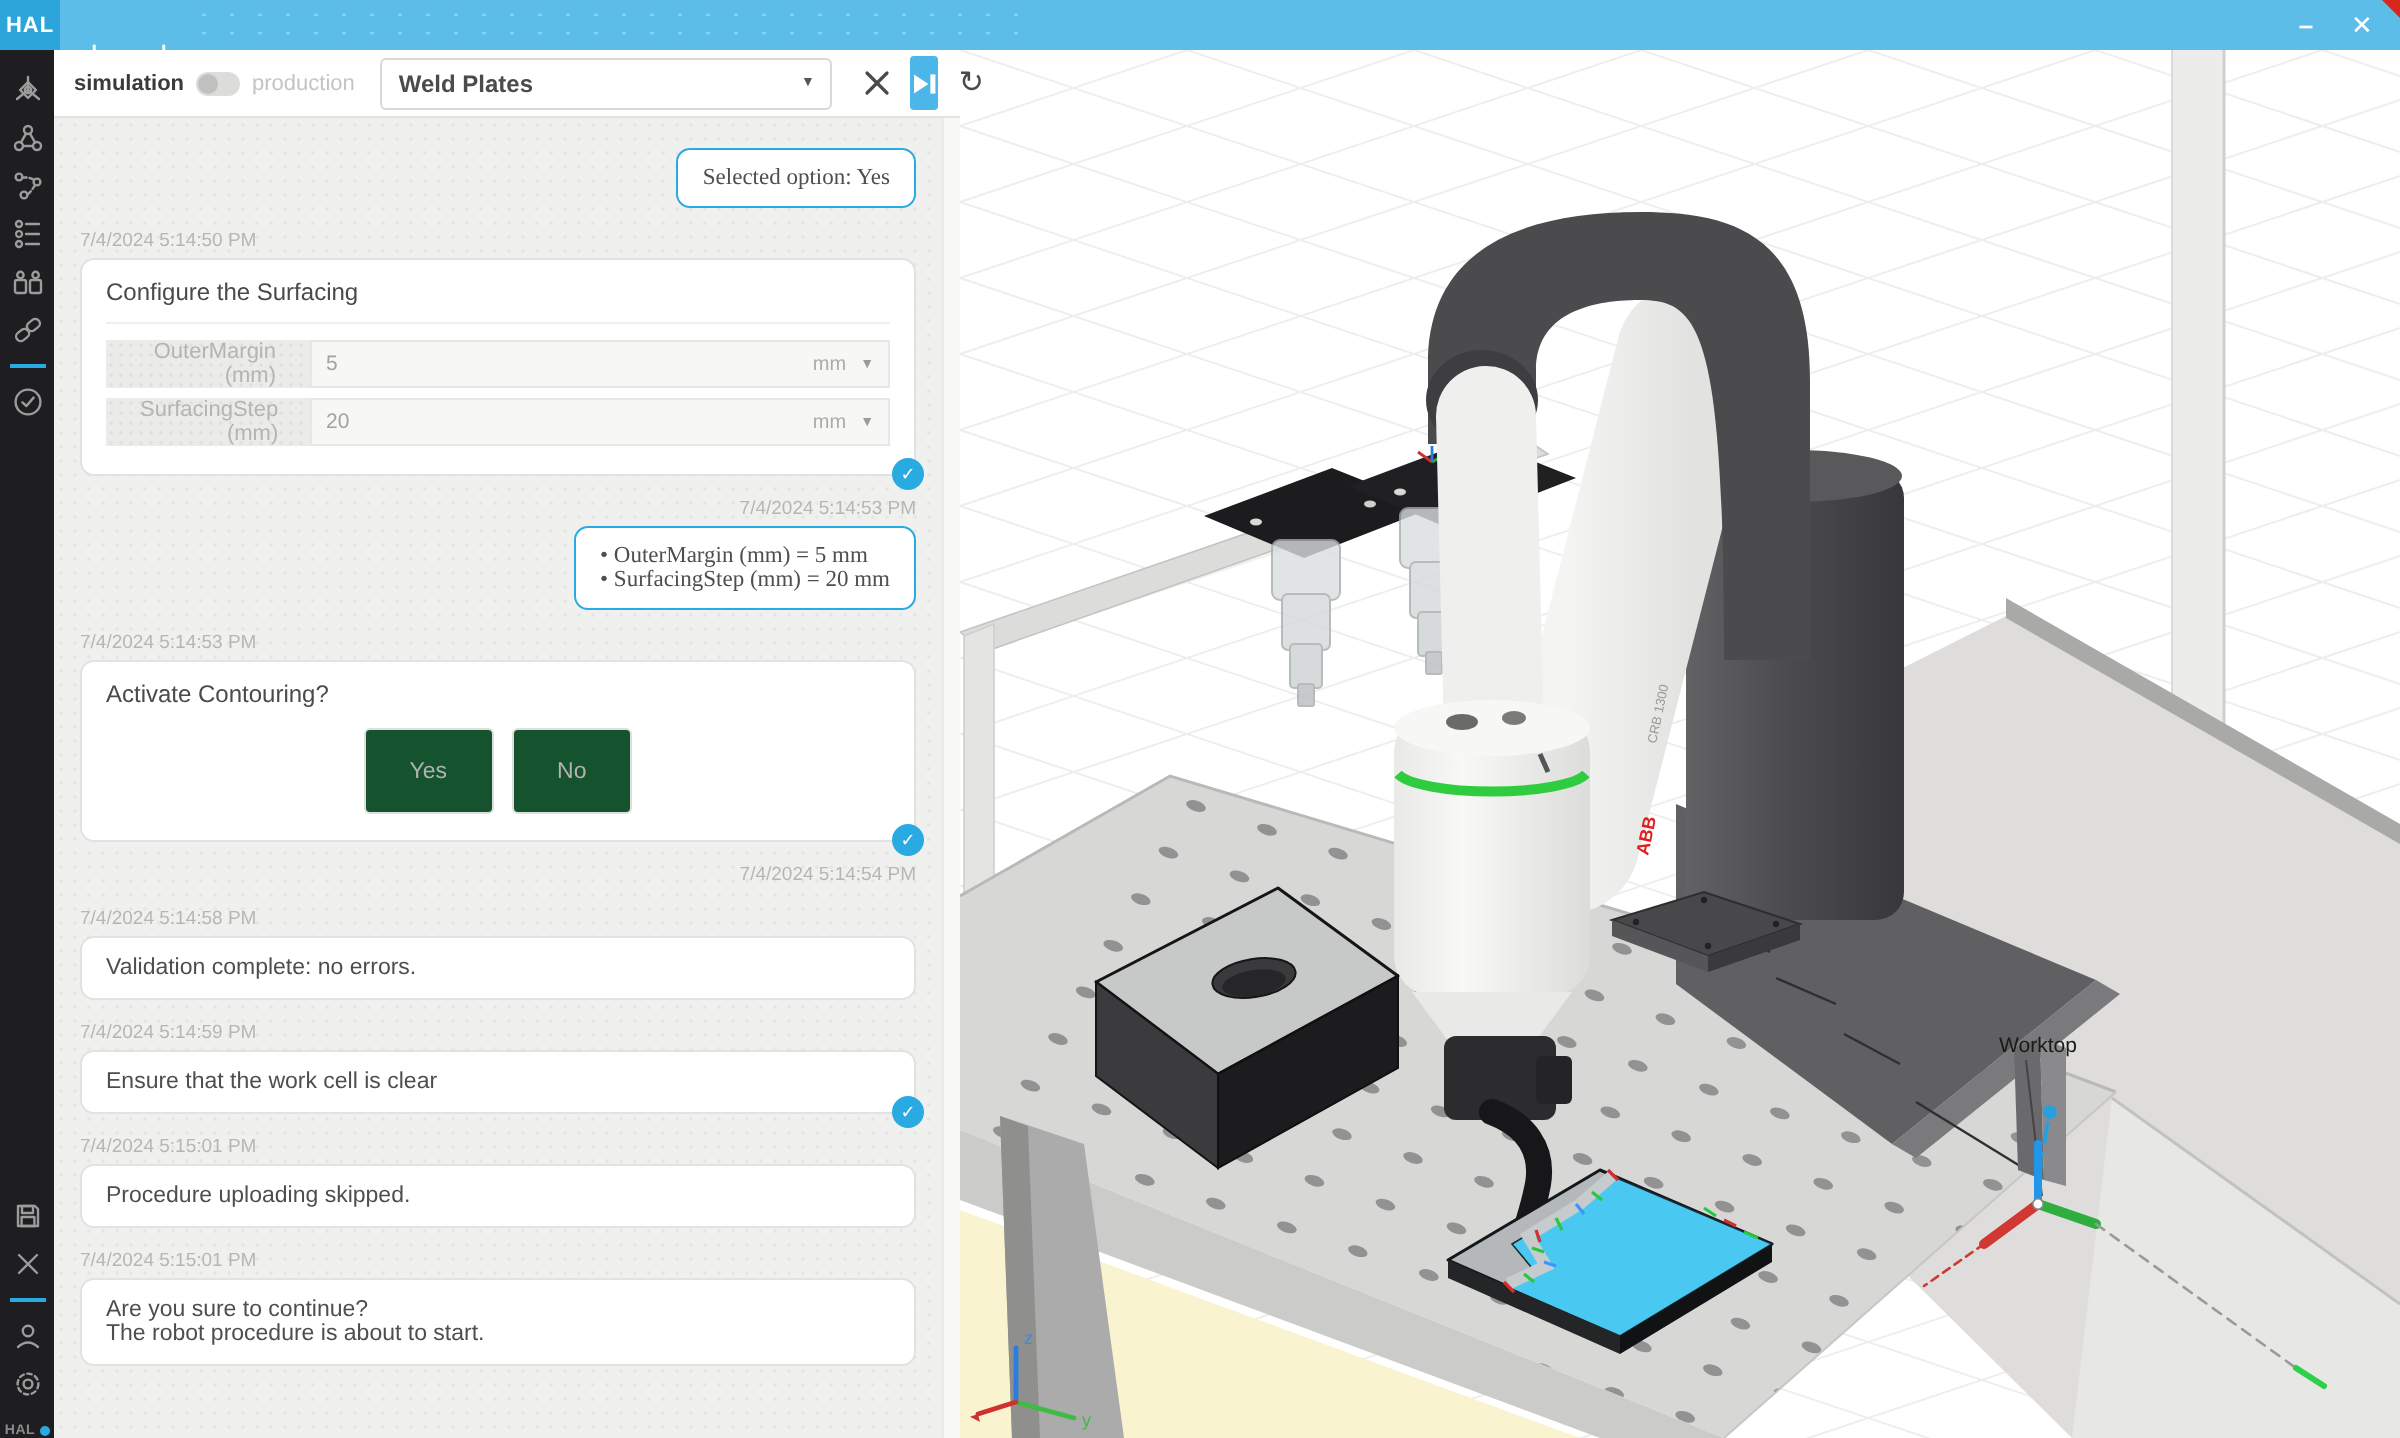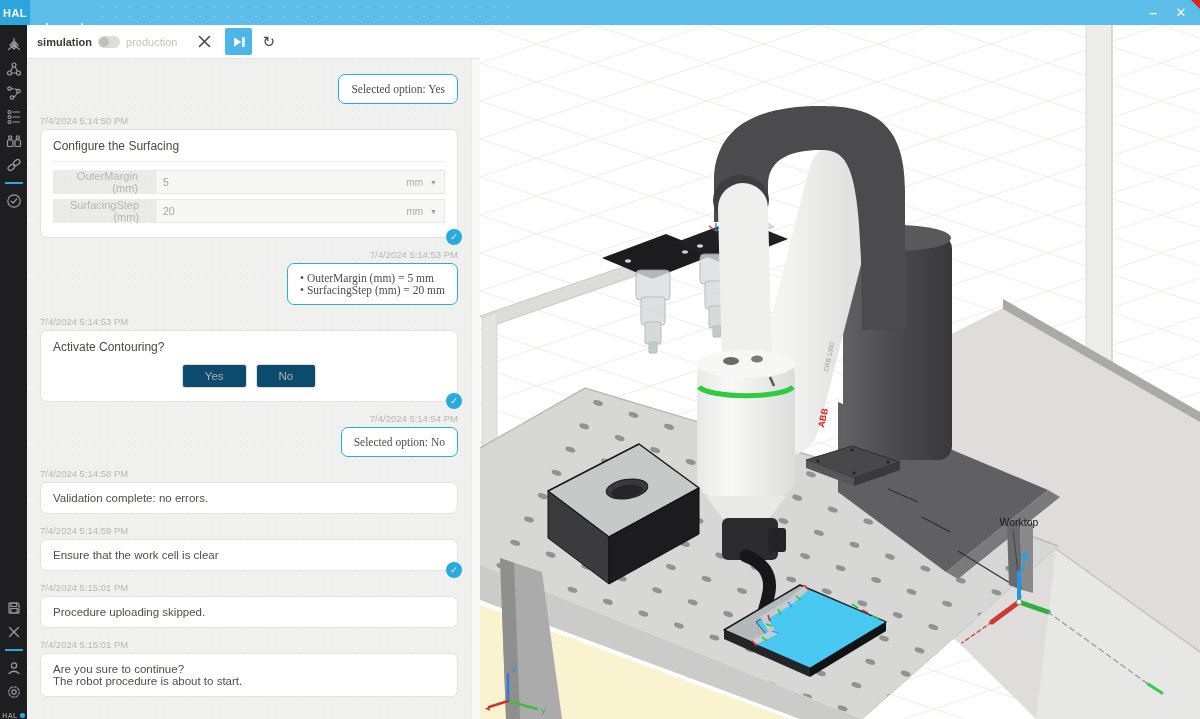--- a/index.html
+++ b/index.html
@@ -68,21 +68,21 @@
   .card.form .title { padding-bottom:8px; border-bottom:1px solid #efefed; margin-bottom:8px; }
   .frow { display:flex; align-items:stretch; margin-bottom:5px; height:24px; }
   .frow:last-child { margin-bottom:0; }
   .flabel { width:102px; background:#ebebe9; background-image:radial-gradient(#e2e2e0 .8px, transparent .9px); background-size:5px 5px;
             color:#b4b4b2; font-size:11px; display:flex; align-items:center; padding:0 17px; flex:none;text-align:right; }
   .finput { flex:1; background:#f7f7f5; border:1px solid #e7e7e5; display:flex; align-items:center; padding:0 7px; cursor:text; }
   .finput .fval { flex:1; font-size:10.5px; color:#a3a3a1; }
   .finput .funit { font-size:10px; color:#ababab; margin-right:7px; }
   .finput .fcaret { font-size:7px; color:#9a9a98; }
   .qbtns { display:flex; justify-content:center; gap:9px; margin:10px 0 4px; }
-  .qbtn { min-width:36px; height:24px; padding:0 22px; background:#0c4a6e; border:1px solid #dededc; border-radius:3px;
+  .qbtn { min-width:36px; height:43px; padding:0 22px; background:#14532d; border:1px solid #dededc; border-radius:3px;
           font-size:11.5px; color:#b2b2b0; font-family:inherit; cursor:pointer; }
   .badge { position:absolute; right:-5px; bottom:-8px; width:16px; height:16px; border-radius:50%; background:#29abe2;
            color:#fff; font-size:9px; display:flex; align-items:center; justify-content:center; }
   .msg.right .bwrap { position:relative; display:inline-block;font-family:Liberation Serif, serif; }
 
   
   .viewport { position:absolute; left:480px; top:25px; width:720px; height:694px; background:#fff; z-index:5; }
   .viewport svg { display:block; }
   text { user-select:none; }
 </style>
@@ -199,20 +199,24 @@
         <i></i>
     </div>
   </div>
 
   <div class="toolbar">
     <span class="mode-label">simulation</span>
     <span class="toggle">
         <span class="knob"></span>
       </span>
     <span class="mode-label off">production</span>
+    <div class="prog-select">
+      <span class="val">Weld Plates</span>
+      <span class="caret">▼</span>
+    </div>
     <div class="tb-x">
       <svg width="15" height="15" viewBox="0 0 15 15">
         <line x1="2.5" y1="2.5" x2="12.5" y2="12.5"></line>
           <line x1="12.5" y1="2.5" x2="2.5" y2="12.5"></line>
       </svg>
     </div>
     <div class="tb-play">
       <svg width="14" height="14" viewBox="0 0 14 14">
         <polygon points="2,2.2 9.2,7 2,11.8" fill="#fff"></polygon>
           <rect x="10.2" y="2.2" width="2.5" height="9.6" fill="#fff"></rect>
@@ -252,21 +256,21 @@
           <div class="ts">7/4/2024 5:14:53 PM</div>
           <div class="card">
             <div class="title">Activate Contouring?</div>
             <div class="qbtns">
               <button class="qbtn">Yes</button>
               <button class="qbtn">No</button>
             </div>
             <div class="badge">✓</div>
           </div>
         </div>
-        <div class="msg right"><div class="ts">7/4/2024 5:14:54 PM</div><span class="bwrap"><div class="bubble"><div>Selected option: No</div></div></span></div>
+        <div class="msg right"><div class="ts">7/4/2024 5:14:54 PM</div></div>
         <div class="msg left">
           <div class="ts">7/4/2024 5:14:58 PM</div>
           <div class="card">
             <div>Validation complete: no errors.</div>
           </div>
         </div>
         <div class="msg left">
           <div class="ts">7/4/2024 5:14:59 PM</div>
           <div class="card">
             <div>Ensure that the work cell is clear</div>

